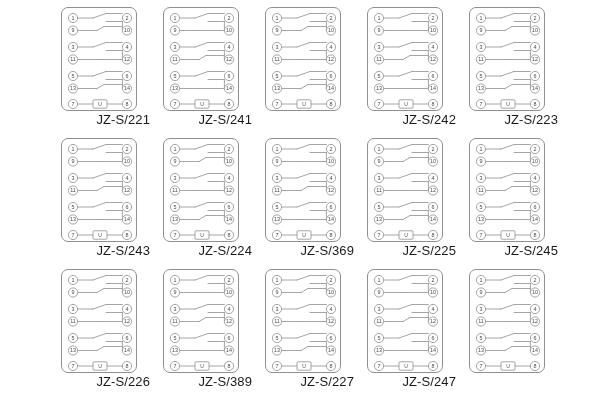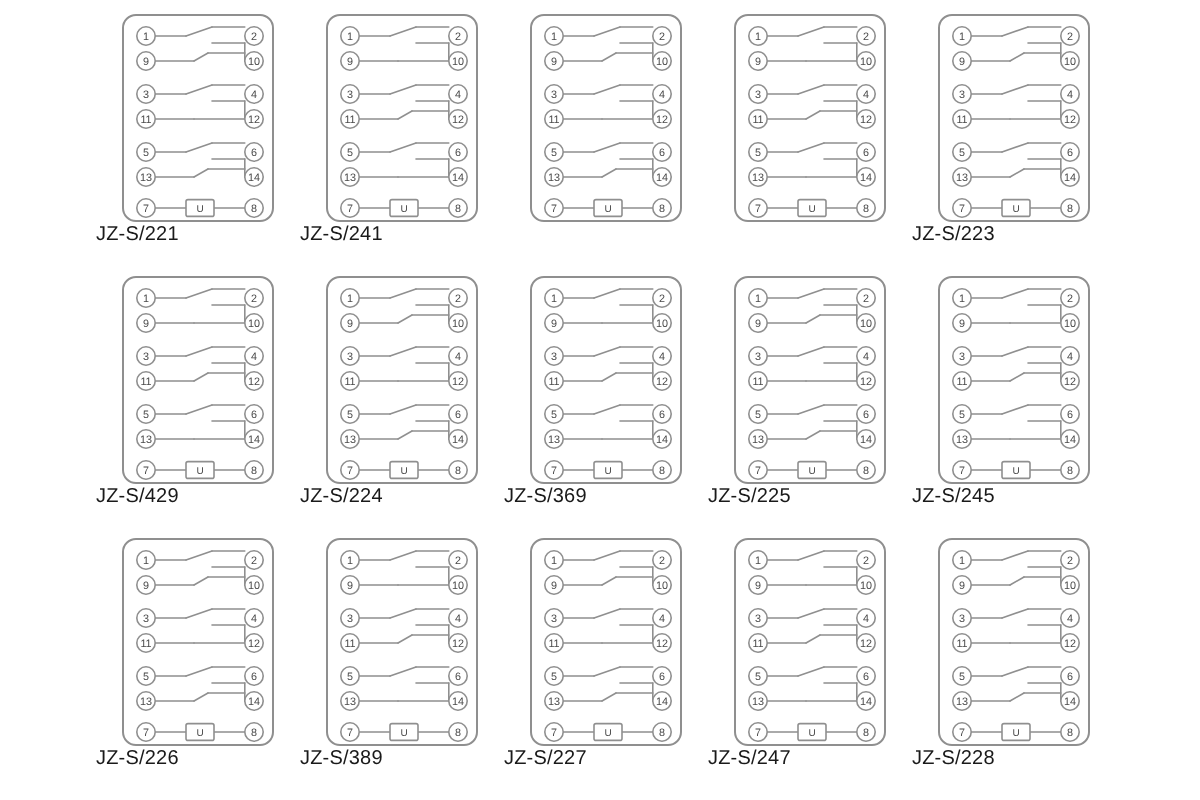--- a/index.html
+++ b/index.html
@@ -47,22 +47,22 @@
   .diagram-box .inner-svg {
     position: absolute;
     left: 0;
     top: 0;
   }
   .caption {
     position: absolute;
     left: 0;
     top: 108px;
     width: 102px;
-    text-align: left;
-    font-size: 10px;
+    text-align: right;
+    font-size: 13px;
     color: #1a1a1a;
     letter-spacing: 0.1px;
     font-family: "Liberation Sans", sans-serif;
   }
   svg text {
     font-family: "Liberation Sans", sans-serif;
     font-size: 5.4px;
     fill: #4a4a4a;
   }
   svg .pin-circle {
@@ -451,20 +451,21 @@
             <g>
               <circle cx="65" cy="80.5" r="4.6" class="pin-circle"></circle>
               <text x="65" y="82.4" text-anchor="middle">14</text>
             </g>
             <g>
               <circle cx="65" cy="96" r="4.6" class="pin-circle"></circle>
               <text x="65" y="97.9" text-anchor="middle">8</text>
             </g>
           </svg>
         </div>
+        <div class="caption">JZ-S/242</div>
       </div>
       <div class="cell">
         <div class="diagram-box">
           <svg width="76" height="104" viewBox="0 0 76 104" class="inner-svg">
             <path d="M 15.6 10 H 31" class="wire"></path>
             <path d="M 31 10 L 44 5.5" class="wire"></path>
             <path d="M 44 5.5 H 60.4" class="wire"></path>
             <path d="M 44 13.5 H 60.4" class="wire"></path>
             <path d="M 60.4 13.5 V 22.5" class="wire"></path>
             <path d="M 60.4 22.5 H 60.4" class="wire"></path>
@@ -635,21 +636,21 @@
             <g>
               <circle cx="65" cy="80.5" r="4.6" class="pin-circle"></circle>
               <text x="65" y="82.4" text-anchor="middle">14</text>
             </g>
             <g>
               <circle cx="65" cy="96" r="4.6" class="pin-circle"></circle>
               <text x="65" y="97.9" text-anchor="middle">8</text>
             </g>
           </svg>
         </div>
-        <div class="caption">JZ-S/429</div>
+        <div class="caption">JZ-S/243</div>
       </div>
       <div class="cell">
         <div class="diagram-box">
           <svg width="76" height="104" viewBox="0 0 76 104" class="inner-svg">
             <path d="M 15.6 10 H 31" class="wire"></path>
             <path d="M 31 10 L 44 5.5" class="wire"></path>
             <path d="M 44 5.5 H 60.4" class="wire"></path>
             <path d="M 44 13.5 H 60.4" class="wire"></path>
             <path d="M 60.4 13.5 V 22.5" class="wire"></path>
             <path d="M 60.4 22.5 H 60.4" class="wire"></path>
@@ -1468,16 +1469,15 @@
             <g>
               <circle cx="65" cy="80.5" r="4.6" class="pin-circle"></circle>
               <text x="65" y="82.4" text-anchor="middle">14</text>
             </g>
             <g>
               <circle cx="65" cy="96" r="4.6" class="pin-circle"></circle>
               <text x="65" y="97.9" text-anchor="middle">8</text>
             </g>
           </svg>
         </div>
-        <div class="caption">JZ-S/228</div>
       </div>
     </div>
 </div>
 
 </body></html>

